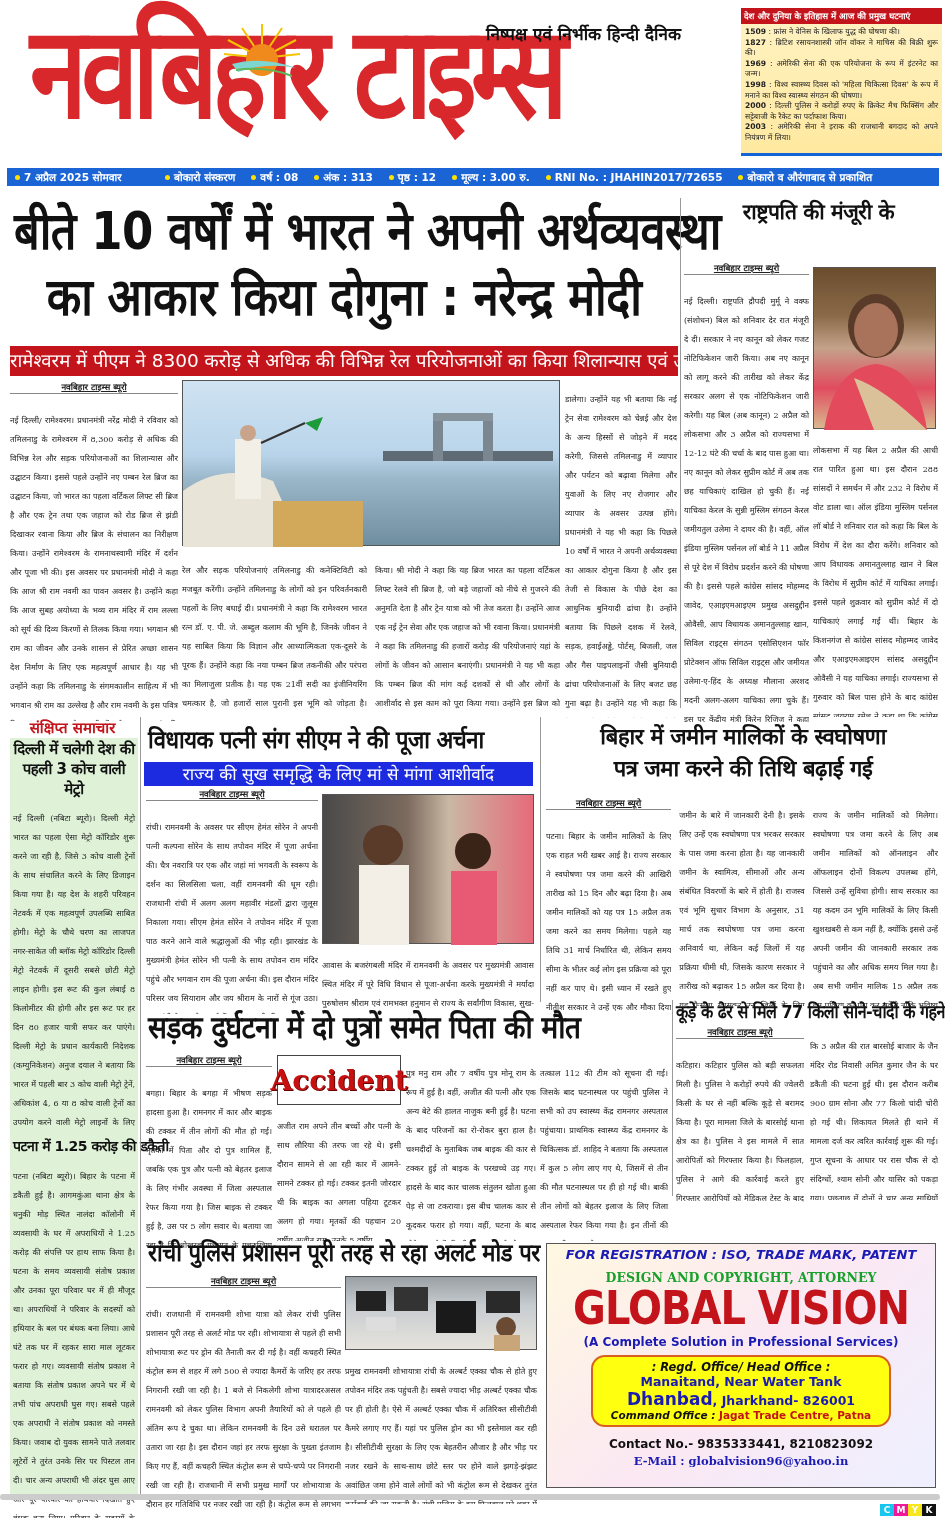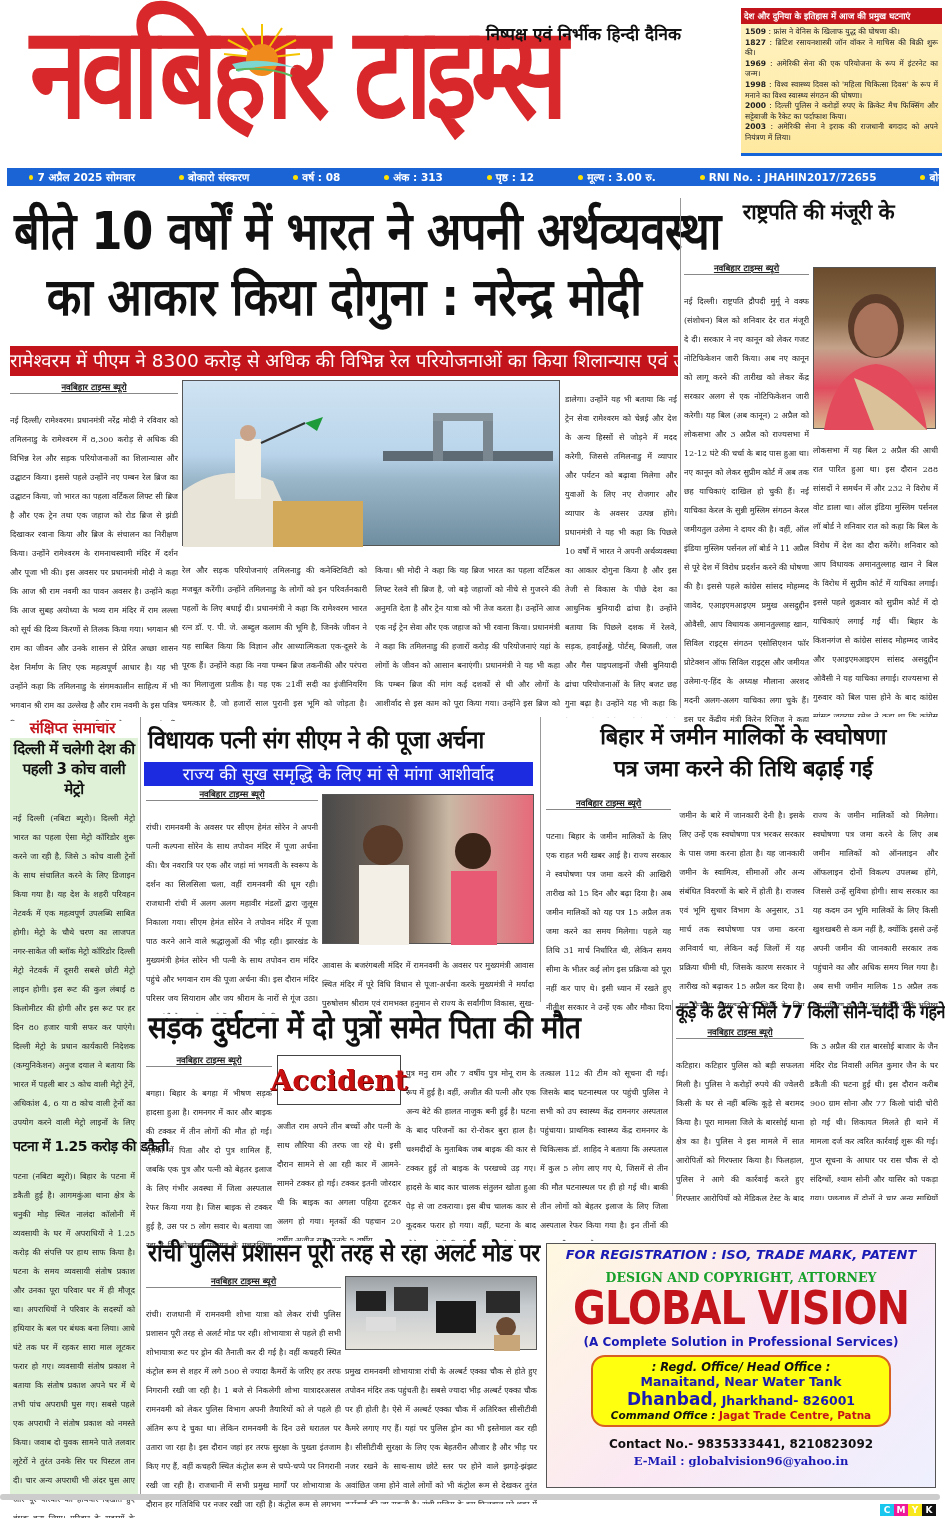--- a/index.html
+++ b/index.html
@@ -15,21 +15,21 @@
 
   
   .logo { left: 30px; top: 10px; font-family: "DejaVu Sans", sans-serif; font-weight: bold; color: #d8282b; font-size: 108px; letter-spacing: -6px; line-height: 1; transform: scaleX(0.95) scaleY(1.18); transform-origin: left top; white-space: nowrap; }
   .tagline { left: 486px; top: 22px; font-size: 17px; font-weight: bold; color: #111; }
   .sun { left: 222px; top: 22px; width: 80px; height: 58px; }
   .history { left: 741px; top: 8px; width: 201px; height: 148px; background: linear-gradient(#fff3c4, #ffe9a0); border-bottom: 3px solid #1565d8; }
   .history .hdr { background: #c4141b; color: #fff; font-size: 8.6px; font-weight: bold; padding: 2px 3px; white-space: nowrap; overflow: hidden; }
   .history .ev { font-size: 7.6px; line-height: 10.6px; padding: 0 4px; color: #222; text-align: justify; }
   .history .ev b { font-weight: bold; }
   .infobar { left: 7px; top: 168px; width: 932px; height: 18px; background: #1a64d6; color: #fff; display: flex; align-items: center; font-size: 10.5px; font-weight: bold; white-space: nowrap; }
-  .infobar .it { display: flex; align-items: center; padding: 0 22px; }
+  .infobar .it { display: flex; align-items: center; padding: 0 8px; }
   .infobar .dot { width: 5px; height: 5px; border-radius: 50%; background: #ffe200; margin-right: 4px; display: inline-block; }
 
   
   .lead-head { left: 14px; top: 198px; font-size: 45px; line-height: 58px; text-align: center; width: 660px; transform: scaleY(1.15); }
   .red-sub { left: 10px; top: 346px; width: 668px; height: 30px; background: #c4141b; color: #fff; font-size: 18.5px; line-height: 30px; text-align: center; white-space: nowrap; overflow: hidden; font-weight: normal; }
   .accident { background: #fff; display: flex; align-items: center; justify-content: center; border: 1px solid #444; }
   .accident span { font-family: "DejaVu Serif", serif; font-weight: bold; color: #c81010; font-size: 28px; text-shadow: 1px 1px 0 #600; }
 
   .short-box { left: 10px; top: 717px; width: 125px; }
   .short-box .title { color: #c4141b; font-weight: bold; font-size: 15px; text-align: center; border-bottom: 2px solid #c4141b; padding-bottom: 2px; }

